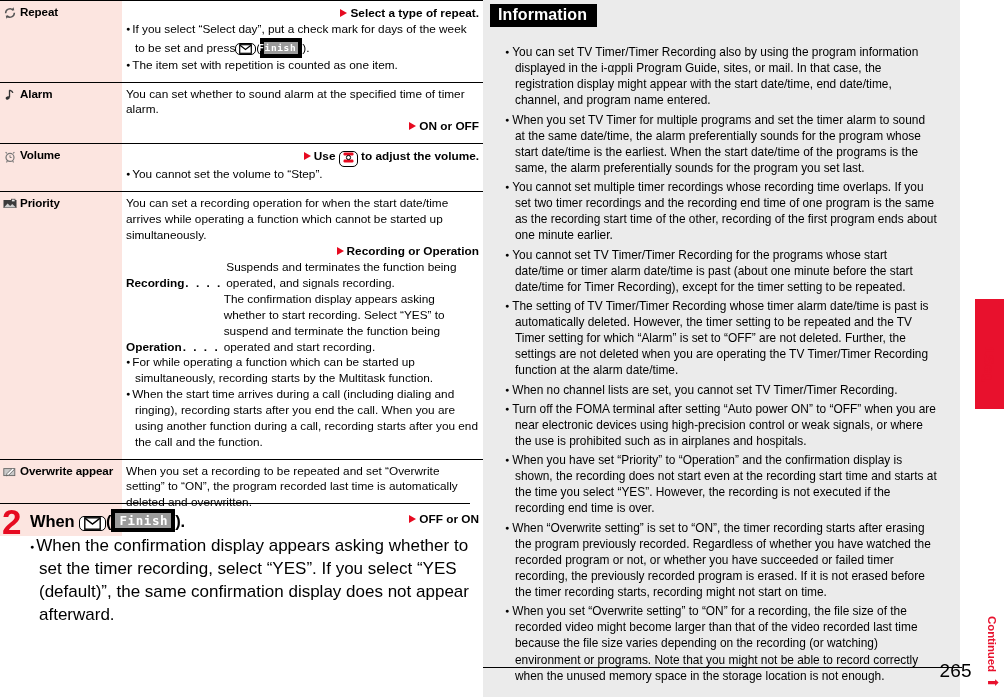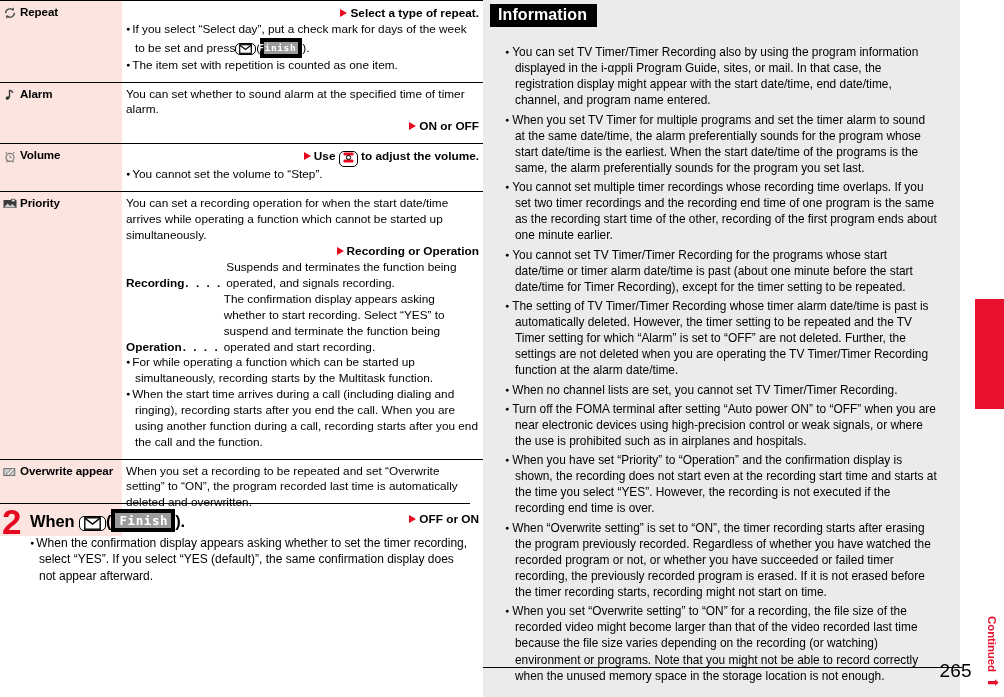--- a/index.html
+++ b/index.html
@@ -160,21 +160,21 @@
   .step-body { flex: 1 1 auto; padding-top: 1px; }
   .step-title {
     font-size: 16.5px;
     font-weight: bold;
     line-height: 1.12;
     letter-spacing: -0.1px;
   }
   .step-title .keybtn { vertical-align: -4px; padding: 0 4px; }
   .step-title .softkey { font-size: 12.5px; vertical-align: 2px; padding: 1px 3px 1px 4px; }
   .step-note {
-    font-size: 12px;
+    font-size: 17px;
     line-height: 1.35;
     margin-top: 3px;
     padding-left: 9px;
     text-indent: -9px;
   }
   .step-note::before {
     content: "\25CF";
     font-size: 7px;
     vertical-align: 2px;
     margin-right: 2px;

